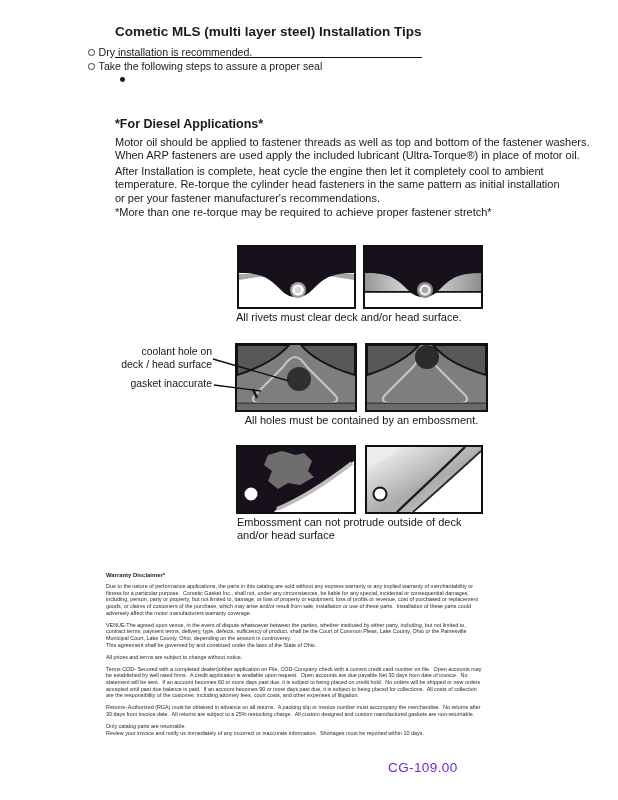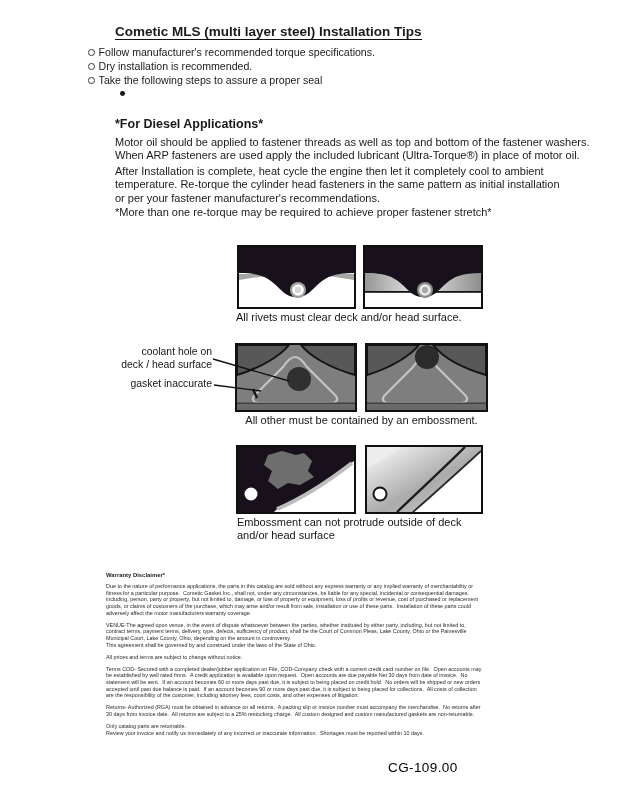--- a/index.html
+++ b/index.html
@@ -3,21 +3,21 @@
 <meta charset="utf-8">
 <style>
   html,body{margin:0;padding:0;}
   body{
     width:618px;height:800px;background:#ffffff;position:relative;
     font-family:"Liberation Sans", sans-serif;color:#1a1a1a;overflow:hidden;
   }
   .abs{position:absolute;}
   .title{
     left:115px;top:24px;font-size:13.5px;font-weight:bold;
-    border-bottom:1.6px solid #111;padding-bottom:0;white-space:pre;margin:0;
+    border-bottom:1.6px solid #111;padding-bottom:18px;white-space:pre;margin:0;
   }
   .bullets{left:88px;top:45px;font-size:10.6px;line-height:14px;}
   .brow{display:flex;align-items:flex-start;white-space:pre;}
   .brow.sub{margin-left:32px;}
   .ring{
     width:4.6px;height:4.6px;border:1.2px solid #3c3c3c;border-radius:50%;
     display:inline-block;margin:4px 4px 0 0;flex:0 0 auto;
   }
   .dot{
     width:4.8px;height:4.8px;background:#141414;border-radius:50%;
@@ -28,35 +28,31 @@
   .p1{left:115px;top:136px;}
   .p2{left:115px;top:165px;}
   .note{left:115px;top:206px;font-size:11px;white-space:pre;}
   .hdr{font-size:13px;text-align:center;letter-spacing:.3px;color:#141414;margin-top:24px;}
   .dbox{border:2px solid #101010;background:#fff;line-height:0;}
   .cap{font-size:11px;line-height:13px;color:#161616;}
   .lbl{font-size:10.4px;line-height:12.5px;text-align:right;white-space:pre;color:#161616;}
   .legal{left:106px;top:572px;width:440px;}
   .legal-h{font-size:5.9px;font-weight:bold;margin:0 0 5px 0;}
   .legal p{font-size:5.4px;line-height:6.7px;margin:0 0 5.2px 0;white-space:pre;color:#2a2a2a;}
-  .code{left:388px;top:760px;font-size:13.5px;letter-spacing:.4px;color:#000000;}
+  .code{left:388px;top:760px;font-size:13.5px;letter-spacing:.4px;color:#6d28d9;}
   svg{display:block;}
 </style>
 </head>
 <body>
 
 <div>
 
   <h1 class="abs title">Cometic MLS (multi layer steel) Installation Tips</h1>
 
   <div class="abs bullets">
-    <div class="brow">
-      <span class="ring"></span>
-      <span>Follow manufacturer's recommended torque specifications.</span>
-    </div>
     <div class="brow">
       <span class="ring"></span>
       <span>Dry installation is recommended.</span>
     </div>
     <div class="brow">
       <span class="ring"></span>
       <span>Take the following steps to assure a proper seal</span>
     </div>
     <div class="brow sub">
       <span class="dot"></span>
@@ -133,21 +129,21 @@
       <rect x="0" y="0" width="119" height="65" fill="#7e7e7e"></rect>
       <path d="M58,12 C62,12 66,16 70,22 L98,50 C102,54 100,58 94,58 L22,58 C16,58 14,54 18,50 L46,22 C50,16 54,12 58,12 Z" fill="none" stroke="#c4c4c4" stroke-width="2.2"></path>
       <circle cx="60" cy="12" r="12" fill="#2b2b2b"></circle>
       <path d="M0,0 H52 C44,10 26,22 0,30 Z" fill="#585858" stroke="#141414" stroke-width="2"></path>
       <path d="M66,0 H119 V30 C91,22 74,10 66,0 Z" fill="#585858" stroke="#141414" stroke-width="2"></path>
       <rect x="0" y="58" width="119" height="7" fill="#6a6a6a"></rect>
       <rect x="0" y="57.5" width="119" height="1.4" fill="#3f3f3f"></rect>
     </svg>
   </div>
 
-  <div class="abs cap" style="left:235px;top:414px;width:253px;text-align:center;">All other must be contained by an embossment.</div>
+  <div class="abs cap" style="left:235px;top:414px;width:253px;text-align:center;">All holes must be contained by an embossment.</div>
 
   <div class="abs hdr" style="left:236px;top:433px;width:120px;">RIGHT</div>
   <div class="abs hdr" style="left:365px;top:433px;width:118px;">WRONG</div>
 
   <div class="abs dbox" style="left:236px;top:445px;">
     <svg width="116" height="65" viewBox="0 0 116 65">
       <rect x="0" y="0" width="116" height="65" fill="#ffffff"></rect>
       <path d="M0,0 H116 V14 C88,36 64,52 40,61 L36,65 H0 Z" fill="#18101a"></path>
       <path d="M114,16 C88,36 63,52 39,62" fill="none" stroke="#bdbdbd" stroke-width="4"></path>
       <polygon points="30,8 44,4 58,8 66,6 74,14 70,24 76,30 62,38 50,36 40,42 30,34 34,24 26,18" fill="#6e6e6e"></polygon>

